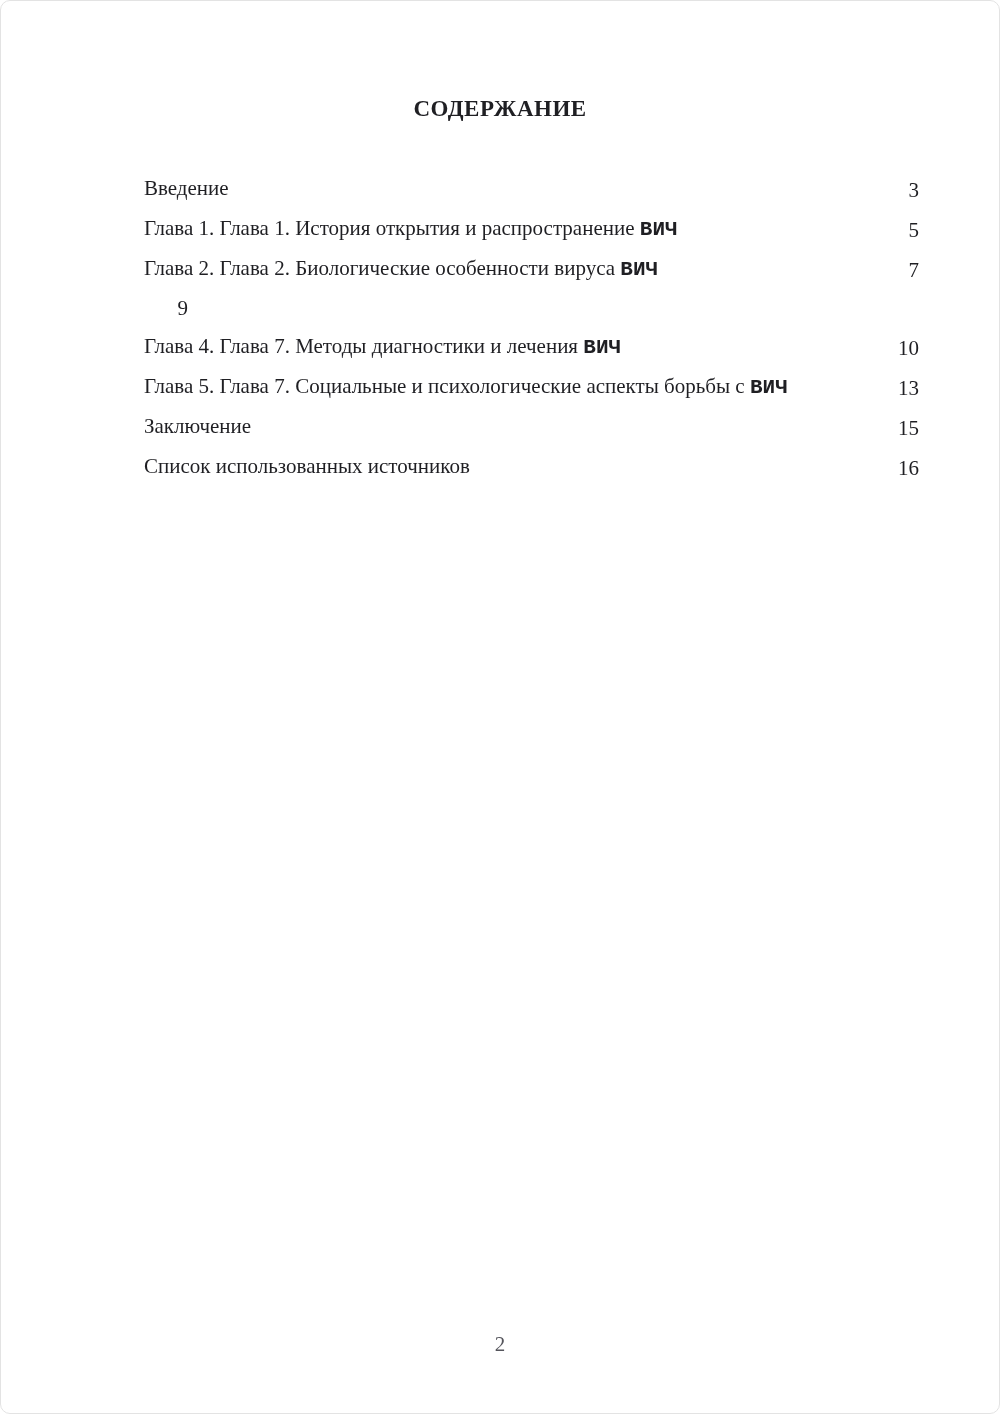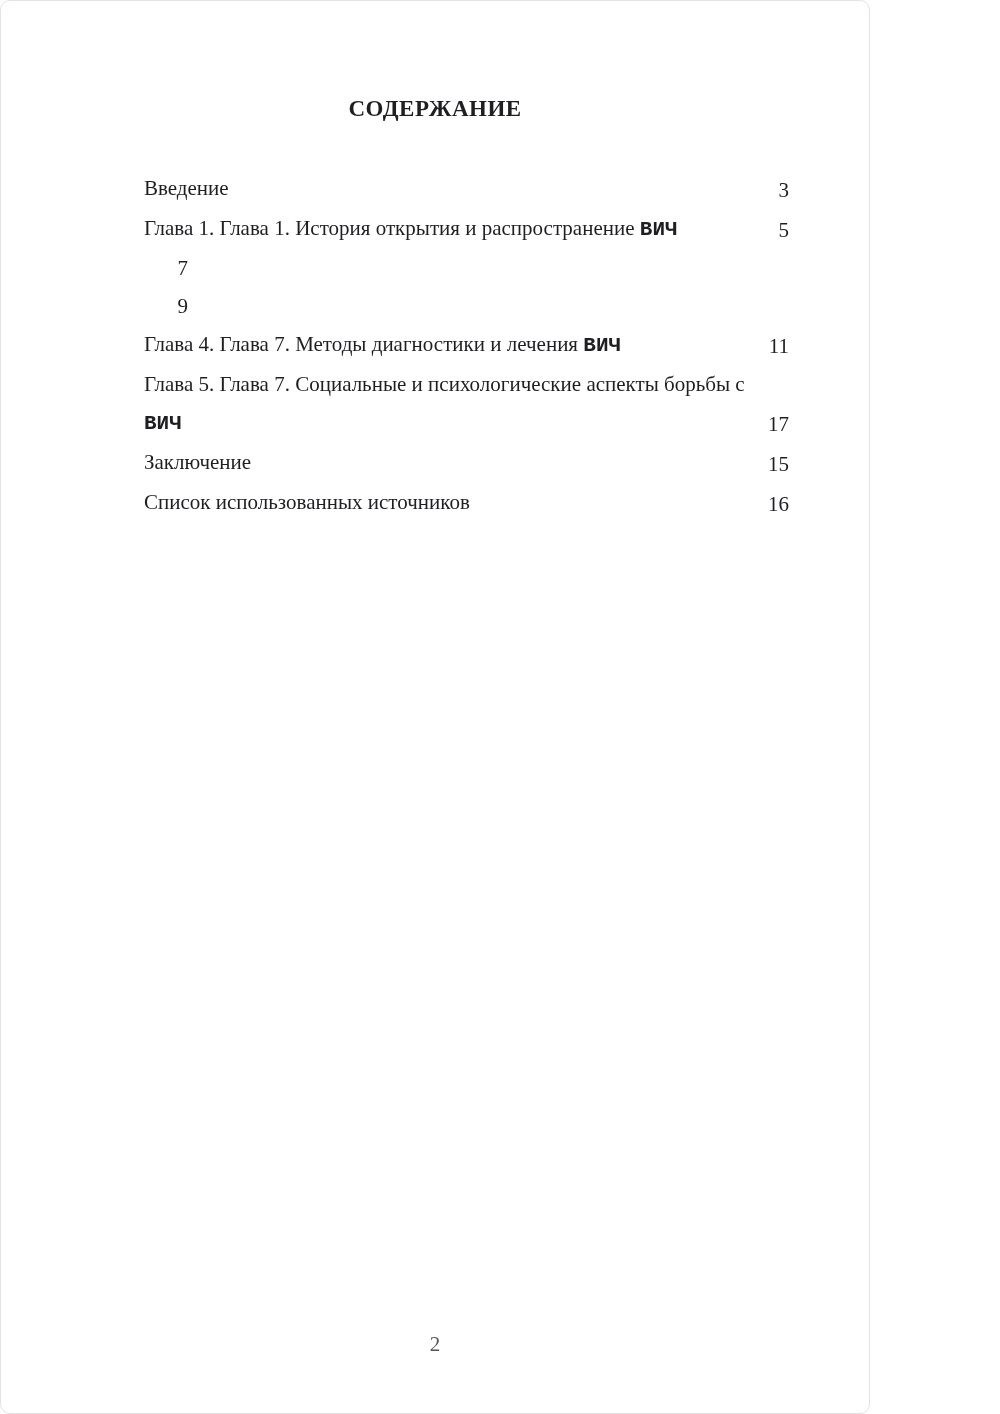--- a/index.html
+++ b/index.html
@@ -2,21 +2,21 @@
 <html><head>
 <meta charset="utf-8">
 <style>
   html, body {
     margin: 0;
     padding: 0;
     background: #ffffff;
   }
   .page {
     position: relative;
-    width: 870px;
+    width: 1000px;
     height: 1414px;
     background: #ffffff;
     border: 1px solid #e3e3e3;
     border-radius: 10px;
     box-sizing: border-box;
     font-family: "Liberation Serif", "DejaVu Serif", serif;
     color: #1f1f23;
     overflow: hidden;
   }
   .doc-title {
@@ -73,35 +73,36 @@
       <span class="toc-label"><span>Введение</span><span class="bold-part"></span></span>
       <span class="toc-page">3</span>
     </div>
 
     <div class="toc-row">
       <span class="toc-label"><span>Глава 1. Глава 1. История открытия и распространение </span><span class="bold-part">ВИЧ</span></span>
       <span class="toc-page">5</span>
     </div>
 
     <div class="toc-row">
+      <span class="toc-label"><span>Глава 2. Глава 2. Биологические особенности вируса </span><span class="bold-part">ВИЧ</span></span>
       <span class="toc-page">7</span>
     </div>
 
     <div class="toc-row">
       <span class="toc-page">9</span>
     </div>
 
     <div class="toc-row">
       <span class="toc-label"><span>Глава 4. Глава 7. Методы диагностики и лечения </span><span class="bold-part">ВИЧ</span></span>
-      <span class="toc-page">11</span>
+      <span class="toc-page">10</span>
     </div>
 
     <div class="toc-row">
       <span class="toc-label"><span>Глава 5. Глава 7. Социальные и психологические аспекты борьбы с </span><span class="bold-part">ВИЧ</span></span>
-      <span class="toc-page">17</span>
+      <span class="toc-page">13</span>
     </div>
 
     <div class="toc-row">
       <span class="toc-label"><span>Заключение</span><span class="bold-part"></span></span>
       <span class="toc-page">15</span>
     </div>
 
     <div class="toc-row">
       <span class="toc-label"><span>Список использованных источников</span><span class="bold-part"></span></span>
       <span class="toc-page">16</span>

